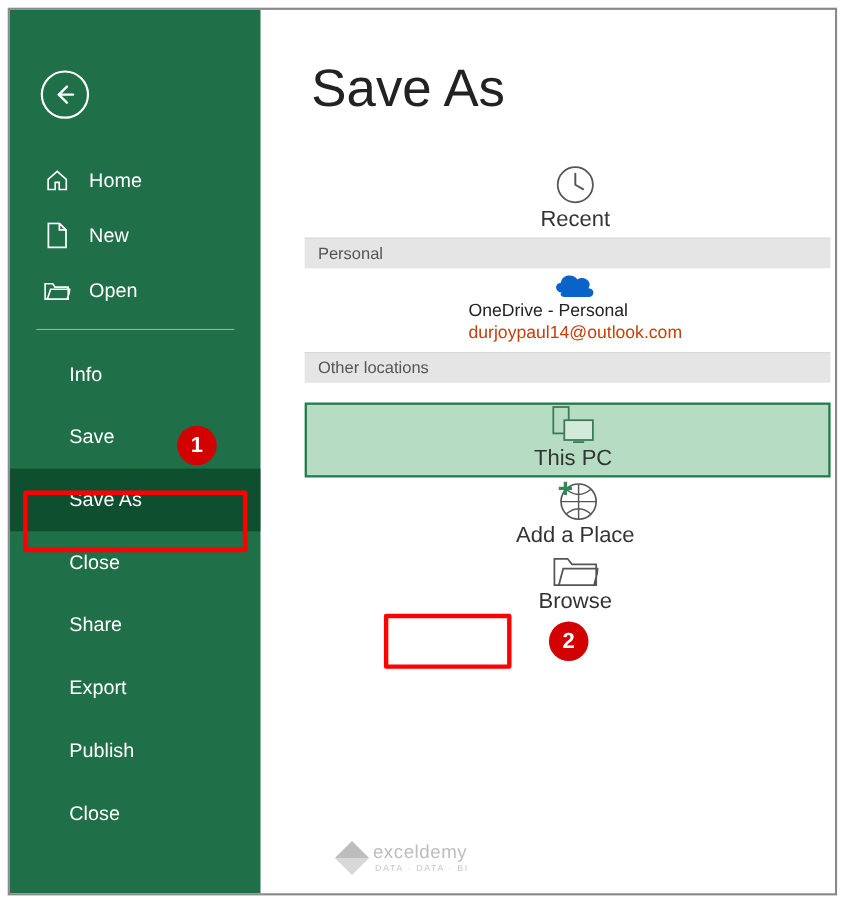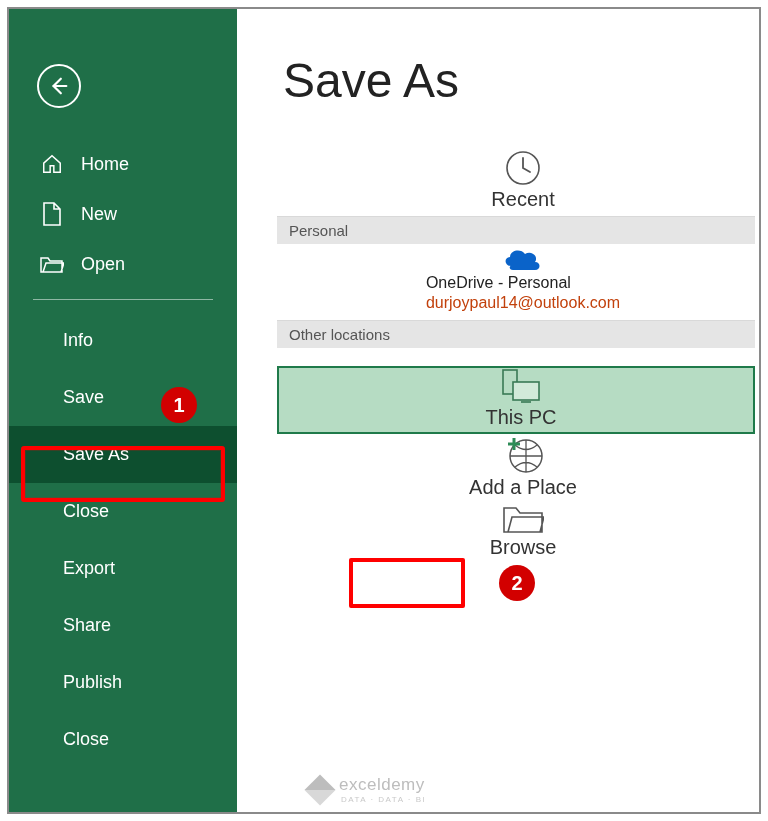--- a/index.html
+++ b/index.html
@@ -120,21 +120,21 @@
     pointer-events: none;
   }
   .browse-box {
     position: absolute;
     border: 4px solid #ff0000;
     pointer-events: none;
     border-radius: 2px;
   }
   .watermark {
     position: absolute;
-    left: 300px; bottom: 8px;
+    left: 300px; bottom: 18px;
     display:flex; align-items:center;
     color: #bdbdbd; font-size: 17px;
     letter-spacing: 0.5px;
   }
   .watermark .wmlogo {
     width: 22px; height: 22px; margin-right: 8px;
     background: linear-gradient(135deg,#bdbdbd 50%, #d8d8d8 50%);
     transform: rotate(45deg);
   }
   .watermark .sub { font-size: 8px; letter-spacing: 1.5px; margin-left:2px; display:block; color:#c9c9c9;}
@@ -188,24 +188,24 @@
       <div class="sub-item">
           <span>Save</span>
         </div>
       <div class="sub-item selected">
           <span>Save As</span>
         </div>
       <div class="sub-item">
           <span>Close</span>
         </div>
       <div class="sub-item">
+          <span>Share</span>
+        </div>
+      <div class="sub-item">
           <span>Export</span>
-        </div>
-      <div class="sub-item">
-          <span>Share</span>
         </div>
       <div class="sub-item">
           <span>Publish</span>
         </div>
       <div class="sub-item">
           <span>Close</span>
         </div>
     </div>
   </div>
 

